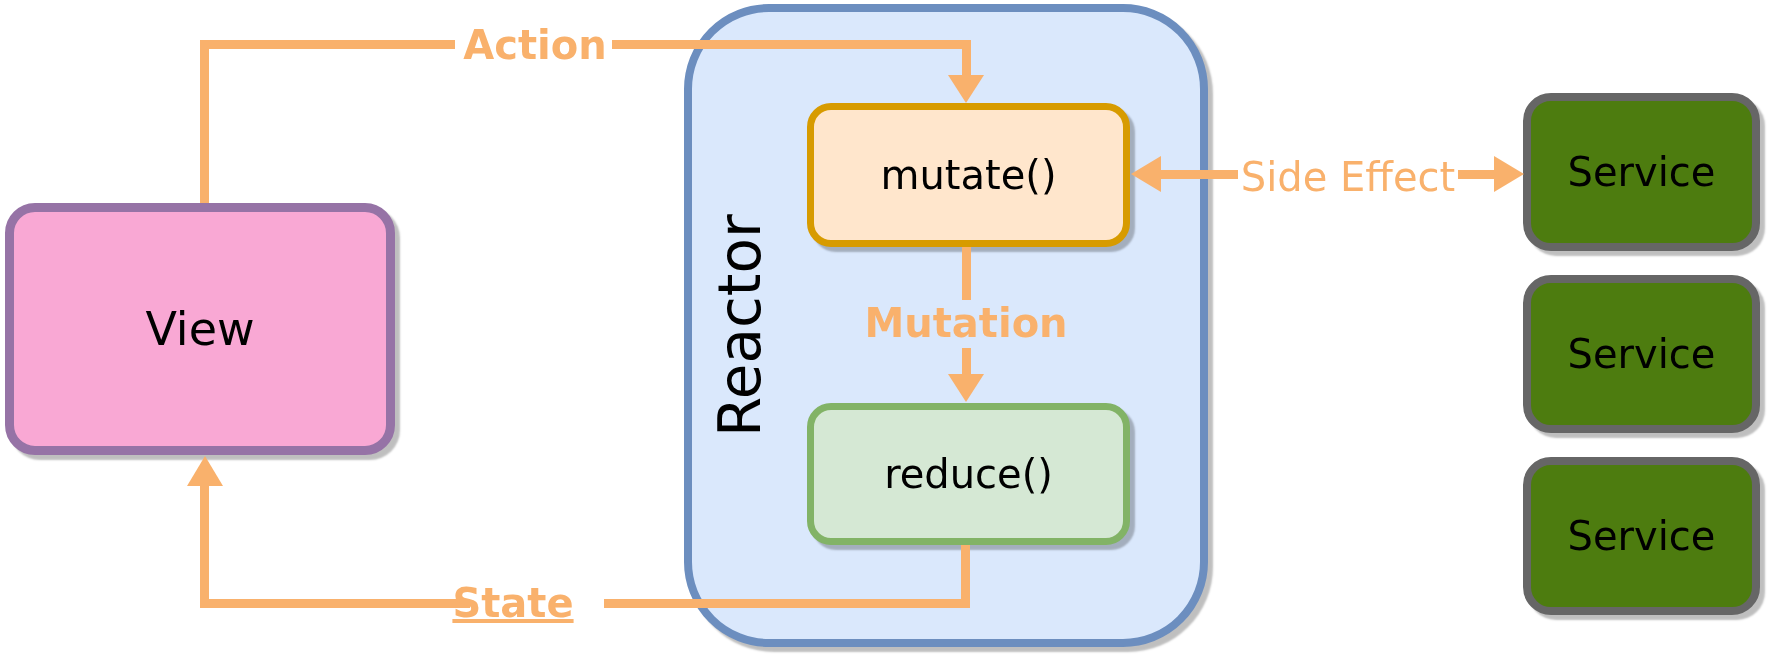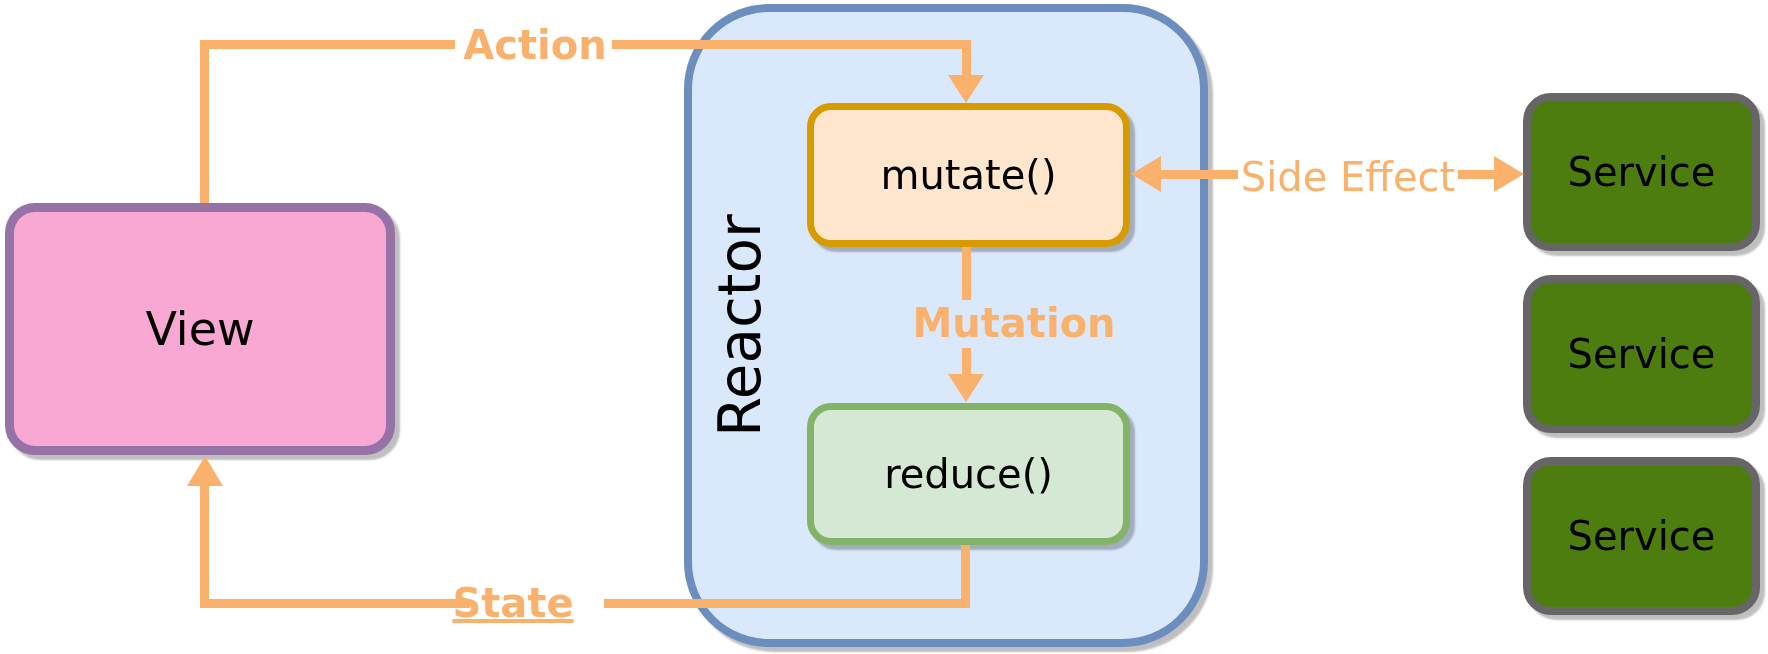--- a/index.html
+++ b/index.html
@@ -112,21 +112,21 @@
   </div>
 
   <div class="seg" style="left:200px; top:40px; width:9px;  height:163px;"></div>
   <div class="seg" style="left:200px; top:40px; width:255px; height:9px;"></div>
   <div class="seg" style="left:612px; top:40px; width:359px; height:9px;"></div>
   <div class="seg" style="left:962px; top:40px; width:9px;  height:35px;"></div>
   <div class="tri tri-down" style="left:948px; top:75px;"></div>
   <div class="edge-label bold" style="left:400px; top:20px; width:270px;">Action</div>
 
   <div class="seg" style="left:962px; top:247px; width:9px; height:53px;"></div>
-  <div class="edge-label bold" style="left:878px; top:298px; width:272px;">Mutation</div>
+  <div class="edge-label bold" style="left:830px; top:298px; width:272px;">Mutation</div>
   <div class="seg" style="left:962px; top:348px; width:9px; height:26px;"></div>
   <div class="tri tri-down" style="left:948px; top:374px;"></div>
 
   <div class="seg" style="left:961px; top:545px; width:9px;  height:59px;"></div>
   <div class="seg" style="left:604px; top:599px; width:366px; height:9px;"></div>
   <div class="seg" style="left:200px; top:599px; width:270px; height:9px;"></div>
   <div class="seg" style="left:200px; top:486px; width:9px;  height:122px;"></div>
   <div class="tri tri-up" style="left:187px; top:456px;"></div>
   <div class="edge-label bold" style="left:378px; top:578px; width:270px;text-decoration:underline;">State</div>
 

